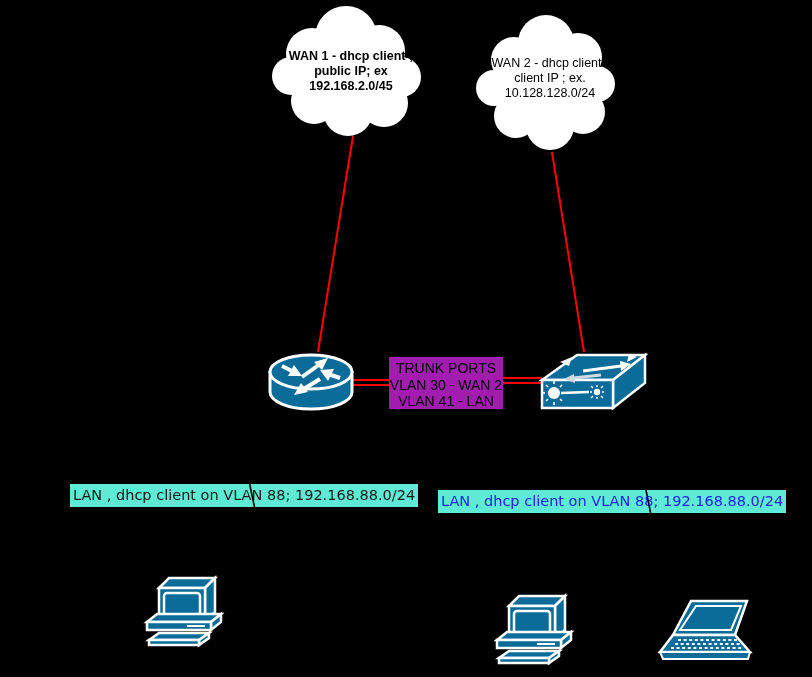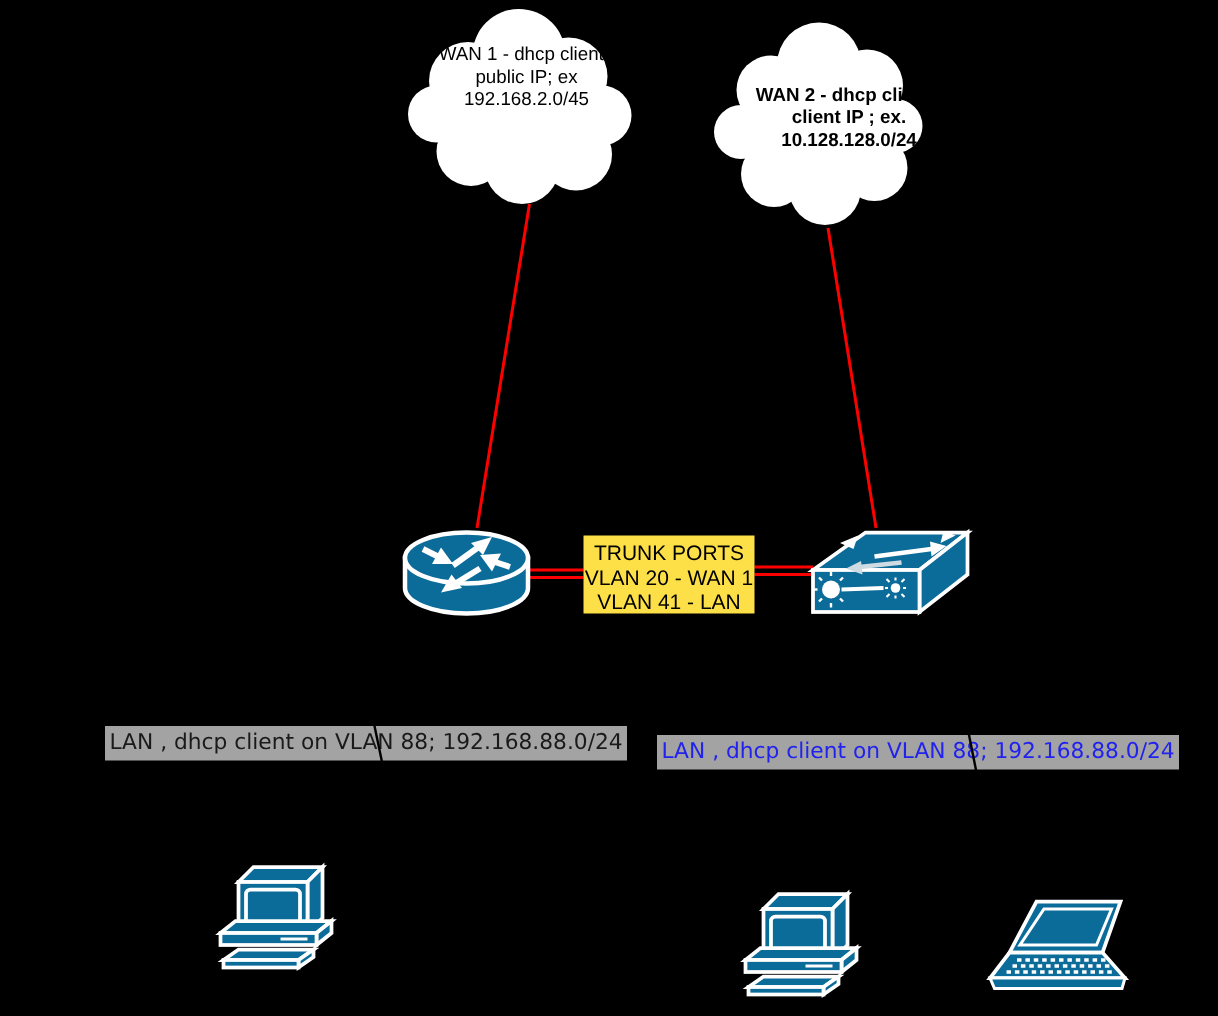--- a/index.html
+++ b/index.html
@@ -12,27 +12,27 @@
   svg{display:block;overflow:visible;}
   
   #link-layer{left:0;top:0;z-index:1;}
   .cloud{z-index:2;}
   .cloud-text{
     z-index:3;text-align:center;color:#000;
     font-size:12.5px;line-height:15px;font-family:"Liberation Sans",sans-serif;
   }
   .device{z-index:3;}
   #trunk-label{
-    left:389px;top:357px;width:114px;height:52px;background:#fde047;
+    left:389px;top:357px;width:114px;height:52px;background:#a21caf;
     z-index:2;text-align:center;color:#000;
     font-size:14px;line-height:16.5px;padding-top:3px;box-sizing:border-box;
     font-family:"Liberation Sans",sans-serif;white-space:nowrap;
   }
   .lan-label{
-    z-index:2;background:#a3a3a3;height:23px;line-height:23px;
+    z-index:2;background:#5eead4;height:23px;line-height:23px;
     font-size:14.5px;padding:0 3px;white-space:nowrap;
     font-family:"DejaVu Sans",sans-serif;
   }
   #lan-label-left{left:70px;top:484px;color:#1a1a1a;}
   #lan-label-right{left:438px;top:490px;color:#2222ee;}
   #fragment-layer{left:0;top:0;z-index:4;}
 </style>
 </head>
 <body>
 
@@ -55,48 +55,48 @@
       <circle cx="74" cy="33" r="31"></circle>
     <circle cx="107" cy="47" r="26"></circle>
       <circle cx="129" cy="73" r="20"></circle>
     <circle cx="112" cy="99" r="24"></circle>
       <circle cx="76" cy="107" r="25"></circle>
     <circle cx="42" cy="97" r="23"></circle>
       <circle cx="19" cy="72" r="19"></circle>
     <circle cx="73" cy="70" r="40"></circle>
   </g>
 </svg>
-<div class="abs cloud-text" style="left:281px;top:29px;width:140px;">
+<div class="abs cloud-text" style="left:281px;top:49px;width:140px;font-weight:bold;">
   <div>WAN 1 - dhcp client ;</div>
   <div>public IP; ex</div>
   <div>192.168.2.0/45</div>
 </div>
 
 <svg class="abs cloud" style="left:476px;top:14px" width="140" height="142" viewBox="0 0 140 142">
   <g fill="#ffffff">
     <circle cx="38" cy="46" r="23"></circle>
       <circle cx="70" cy="29" r="28"></circle>
     <circle cx="102" cy="43" r="24"></circle>
       <circle cx="121" cy="70" r="18"></circle>
     <circle cx="107" cy="98" r="22"></circle>
       <circle cx="74" cy="112" r="24"></circle>
     <circle cx="40" cy="102" r="22"></circle>
       <circle cx="18" cy="74" r="18"></circle>
     <circle cx="69" cy="70" r="38"></circle>
   </g>
 </svg>
-<div class="abs cloud-text" style="left:496px;top:56px;width:140px;font-weight:bold;">
+<div class="abs cloud-text" style="left:480px;top:56px;width:140px;">
   <div>WAN 2 - dhcp client ;</div>
   <div>client IP ; ex.</div>
   <div>10.128.128.0/24</div>
 </div>
 
 <div id="trunk-label" class="abs">
   <div>TRUNK PORTS</div>
-  <div>VLAN 20 - WAN 1</div>
+  <div>VLAN 30 - WAN 2</div>
   <div>VLAN 41 - LAN</div>
 </div>
 
 <svg class="abs device" style="left:266px;top:348px" width="90" height="70" viewBox="0 0 90 70">
   <path d="M4,24 v20 a41,17 0 0 0 82,0 v-20 z" fill="#0b6b99" stroke="#ffffff" stroke-width="3"></path>
   <ellipse cx="45" cy="24" rx="41" ry="17" fill="#0b6b99" stroke="#ffffff" stroke-width="3"></ellipse>
   <g stroke="#ffffff" stroke-width="4" fill="#ffffff">
     <line x1="36" y1="29" x2="54" y2="16"></line>
     <polygon points="62,10 48,14 56,22" stroke="none"></polygon>
     <line x1="54" y1="31" x2="36" y2="42"></line>

